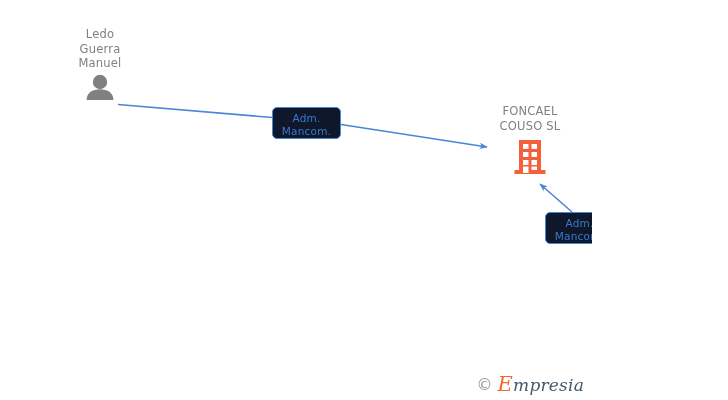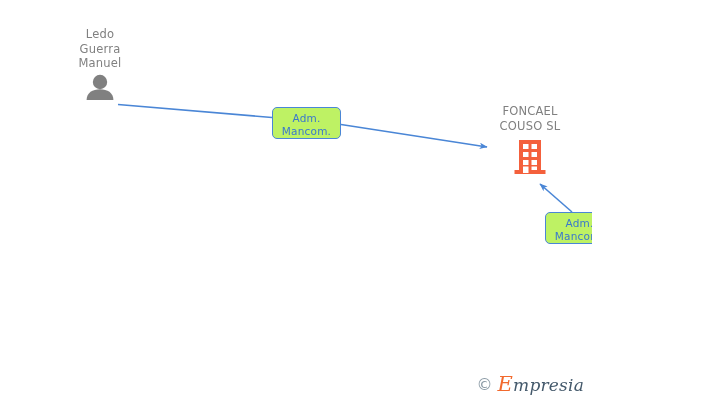--- a/index.html
+++ b/index.html
@@ -61,21 +61,21 @@
     display: block;
     margin: 0 auto;
   }
 
   
   .edge-label {
     position: absolute;
     box-sizing: border-box;
     border: 1px solid #4a86d6;
     border-radius: 5px;
-    background: #bef264;
+    background: #0f172a;
     color: #3a78cc;
     font-size: 10.5px;
     line-height: 13px;
     text-align: center;
     padding: 4px 6px 4px 6px;
     white-space: pre-line;
     letter-spacing: 0.2px;
   }
 
   

